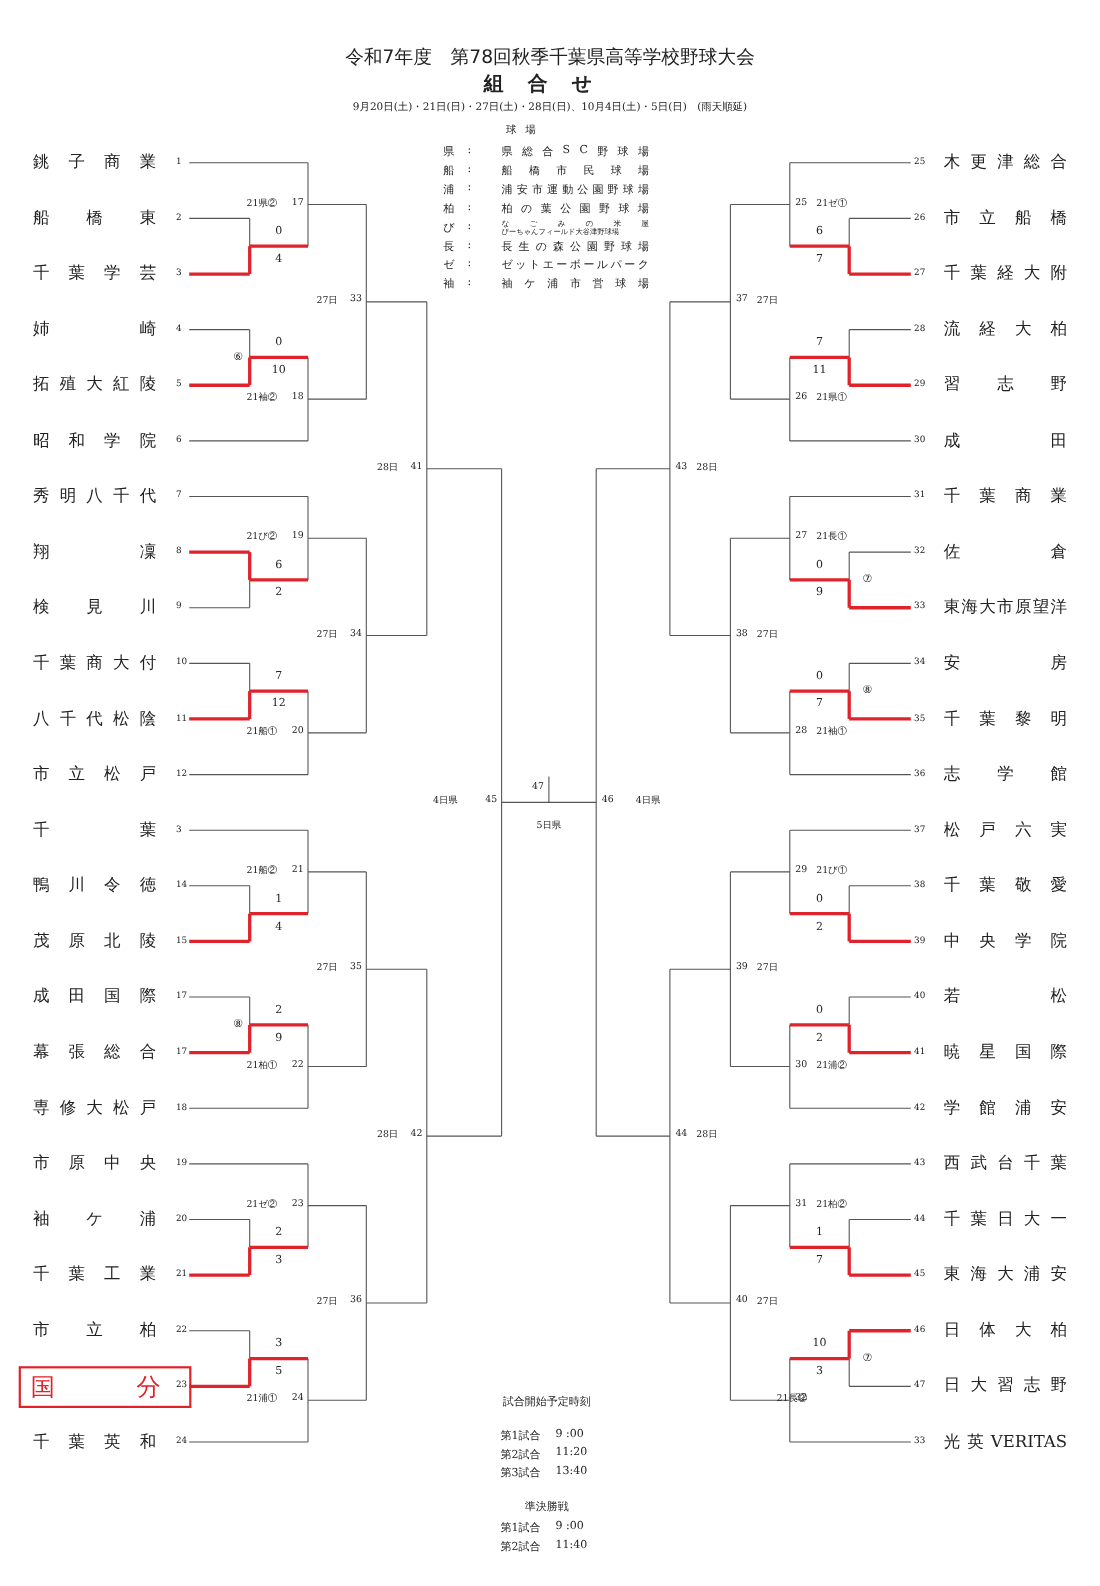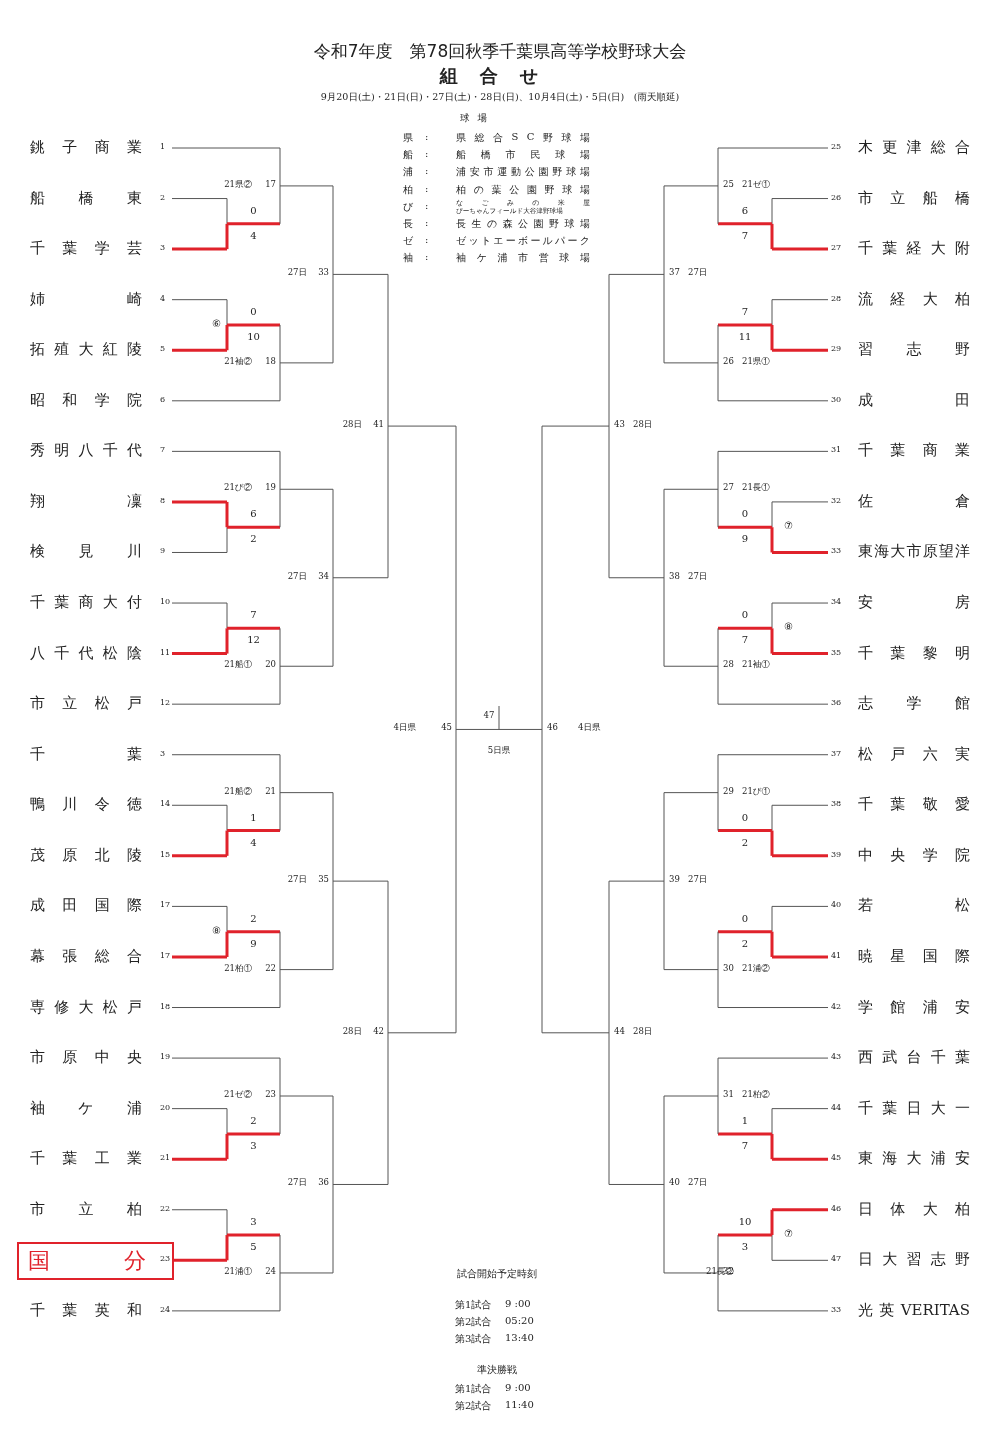--- a/index.html
+++ b/index.html
@@ -726,21 +726,21 @@
     <div class="abs lbl" style="top: 722.44px; left: 578px;">4日県</div>
     <div class="abs lbl" style="top: 710px; left: 459px; width: 60px; text-align: center;">47</div>
     <div class="abs lbl" style="top: 745px; left: 469px; width: 60px; text-align: center;">5日県</div>
   </div>
 
 <div id="schedule">
     <div class="abs sched" style="top: 1267px; left: 437px; width: 120px; text-align: center;">試合開始予定時刻</div>
     <div class="abs sched" style="top: 1298px; left: 455px;">第1試合</div>
     <div class="abs sched" style="top: 1298px; left: 505px;">9 :00</div>
     <div class="abs sched" style="top: 1315px; left: 455px;">第2試合</div>
-    <div class="abs sched" style="top: 1315px; left: 505px;">05:20</div>
+    <div class="abs sched" style="top: 1315px; left: 505px;">11:20</div>
     <div class="abs sched" style="top: 1332px; left: 455px;">第3試合</div>
     <div class="abs sched" style="top: 1332px; left: 505px;">13:40</div>
     <div class="abs sched" style="top: 1363px; left: 437px; width: 120px; text-align: center;">準決勝戦</div>
     <div class="abs sched" style="top: 1382px; left: 455px;">第1試合</div>
     <div class="abs sched" style="top: 1382px; left: 505px;">9 :00</div>
     <div class="abs sched" style="top: 1399px; left: 455px;">第2試合</div>
     <div class="abs sched" style="top: 1399px; left: 505px;">11:40</div>
   </div>
 
 </body></html>

